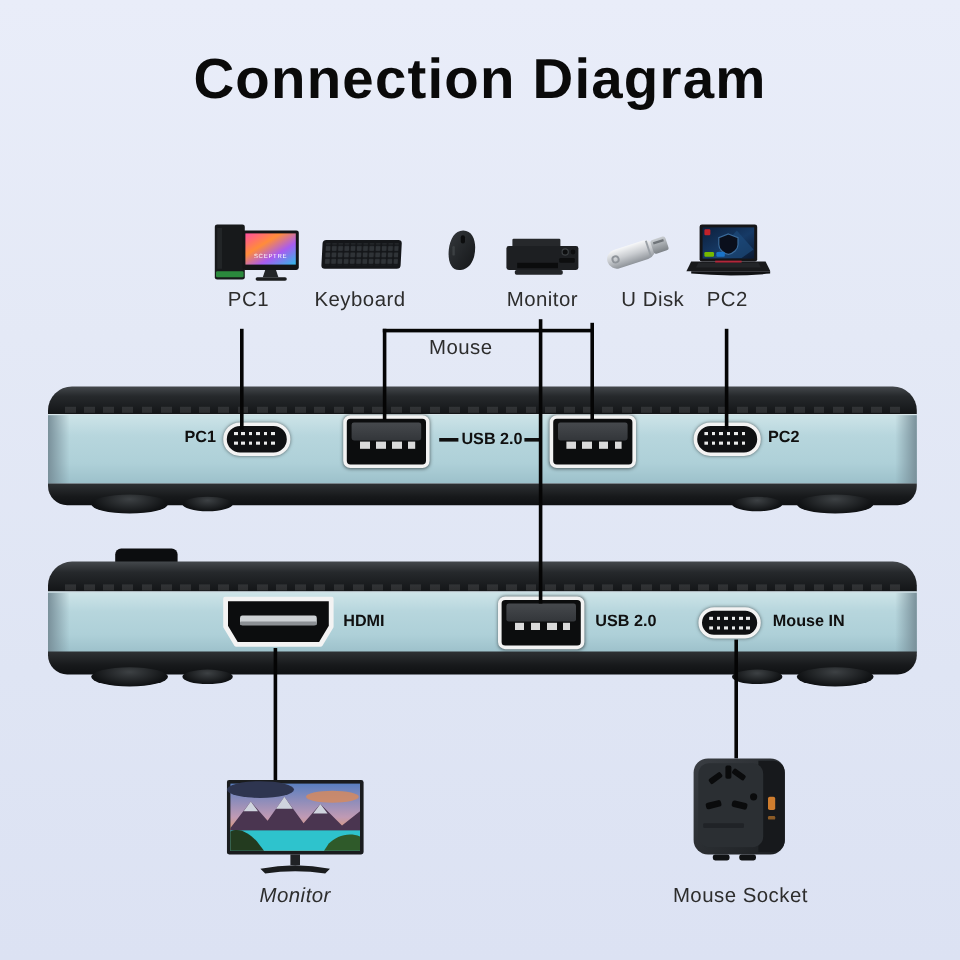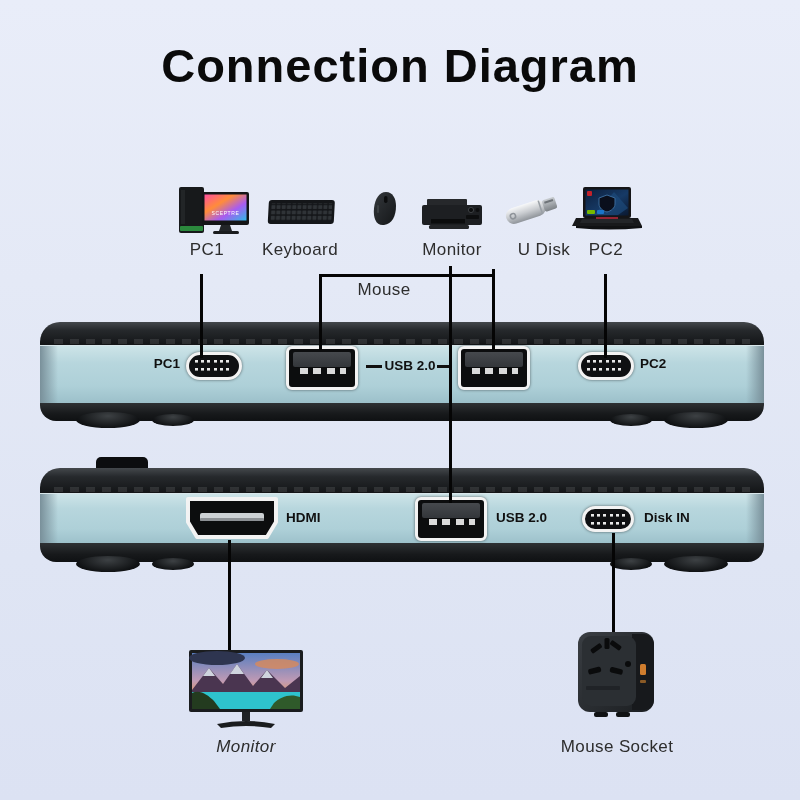--- a/index.html
+++ b/index.html
@@ -92,21 +92,21 @@
 
   <svg class="icon" style="left:184px;top:497px;" width="96" height="44" viewBox="0 0 96 44">
     <path d="M4,2 h88 v23 l-9,15 h-70 l-9,-15 z" fill="#0c0d0e" stroke="#f3f3f3" stroke-width="4" stroke-linejoin="round"></path>
     <rect x="16" y="16" width="64" height="8" rx="2" fill="#cdd1d4"></rect>
     <rect x="16" y="21" width="64" height="3" rx="1" fill="#8c9094"></rect>
   </svg>
   <span class="port-label" style="left:286px;top:510px;">HDMI</span>
   <div class="usba" style="left:415px;top:497px;"></div>
   <span class="port-label" style="left:496px;top:510px;">USB 2.0</span>
   <div class="usbc" style="left:582px;top:506px;width:46px;height:20px;"></div>
-  <span class="port-label" style="left:644px;top:510px;">Disk IN</span>
+  <span class="port-label" style="left:644px;top:510px;">Mouse IN</span>
 
   <div class="line" style="left:200px;top:274px;width:3px;height:84px;"></div>
   <div class="line" style="left:319px;top:274px;width:176px;height:3px;"></div>
   <div class="line" style="left:319px;top:274px;width:3px;height:76px;"></div>
   <div class="line" style="left:492px;top:269px;width:3px;height:81px;"></div>
   <div class="line" style="left:449px;top:266px;width:3px;height:237px;"></div>
   <div class="line" style="left:604px;top:274px;width:3px;height:84px;"></div>
   <div class="line" style="left:228px;top:540px;width:3px;height:113px;"></div>
   <div class="line" style="left:612px;top:533px;width:3px;height:99px;"></div>
 

